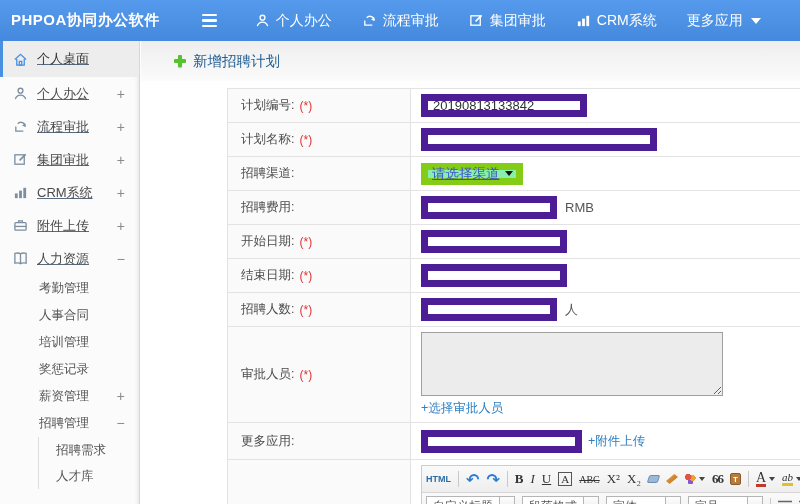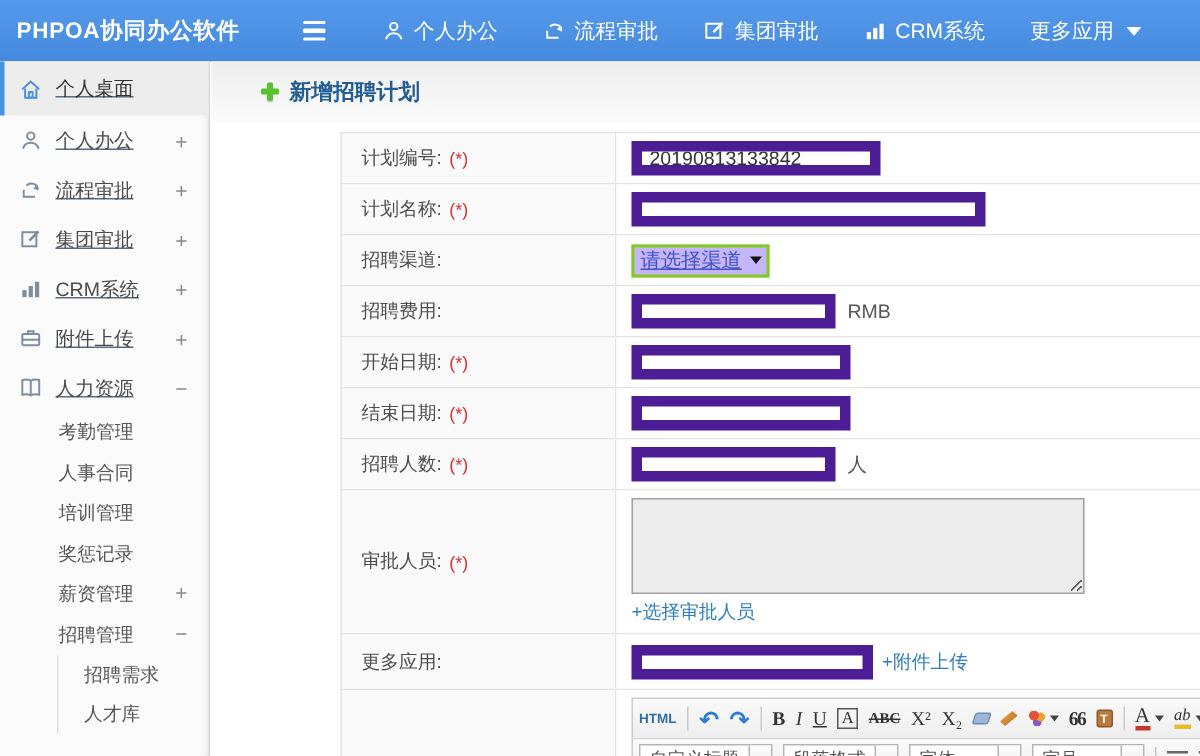--- a/index.html
+++ b/index.html
@@ -40,57 +40,57 @@
   .side-l3 { display:flex; align-items:center; height:26px; padding-left:17px; font-size:12.5px; color:#555; cursor:pointer; }
   
   .content { position:absolute; left:141px; top:41px; width:659px; height:463px; background:#fff; }
   .title-bar {
     height:40px; background:linear-gradient(#eeeeee,#fbfbfb);
     display:flex; align-items:center; padding-left:33px;
   }
   .plus-icon { position:relative; width:12px; height:12px; margin-right:7px; }
   .plus-icon:before { content:""; position:absolute; left:4px; top:0; width:4px; height:12px; background:#56c22d; border-radius:1px; box-shadow:0 1px 1px rgba(0,0,0,.25); }
   .plus-icon:after  { content:""; position:absolute; left:0; top:4px; width:12px; height:4px; background:#56c22d; border-radius:1px; }
-  .page-title { font-size:14.5px; font-weight:bold; color:#235e92; }
+  .page-title { font-size:14.5px; font-weight:normal; color:#235e92; }
   
   .form-table { position:absolute; left:86px; top:47px; width:600px; border:1px solid #e3e3e3; border-right:none; border-bottom:none; }
   .frow { display:flex; border-bottom:1px solid #e3e3e3; min-height:34px; }
   .fcell-label {
     width:183px; flex:0 0 183px; background:#fafafa; border-right:1px solid #e3e3e3;
     display:flex; align-items:center; padding-left:13px; font-size:12.5px; color:#4c4c4c;
   }
   .req { color:#dd3333; margin-left:5px; font-size:12px; }
   .fcell-value { flex:1; background:#fff; display:flex; align-items:center; padding:5px 0 5px 10px; }
   .fcell-value.col { flex-direction:column; align-items:flex-start; justify-content:center; gap:4px; }
   input[type=text] { height:23px; border:7px solid #4c1d95; padding:0 5px; font-size:13px; color:#333; font-family:inherit; background:#fff; }
   .w165{width:166px;} .w235{width:236px;} .w135{width:136px;} .w145{width:146px;} .w160{width:161px;}
   .suffix { margin-left:8px; color:#555; font-size:13px; }
   .sel {
-    display:inline-flex; align-items:center; border:2px solid #84cc16; background:#c4b5fd;
+    display:inline-flex; align-items:center; border:7px solid #84cc16; background:#86efac;
     height:22px; padding:0 3px 0 4px; cursor:pointer;
   }
   .sel .sel-txt { color:#3f51c9; font-size:13.5px; text-decoration:underline; }
   .sel .sel-caret { width:0;height:0;border-left:4px solid transparent;border-right:4px solid transparent;border-top:5px solid #111; margin-left:5px; }
   textarea.approver {
     width:302px; height:64px; background:#ececec; border:1px solid #a0a0a0;
     resize:both; font-family:inherit;
   }
   a.blue-link { color:#2e7fc1; font-size:12.5px; text-decoration:none; cursor:pointer; }
   .attach-link { margin-left:6px; }
   
   .editor { width:430px; border:1px solid #ccc; background:#fff; }
   .ed-toolbar { background:linear-gradient(#fafafa,#eeeeee); border-bottom:1px solid #d5d5d5; padding:3px 4px; display:flex; align-items:center; gap:7px; height:27px; white-space:nowrap; }
   .ed-toolbar2 { border-bottom:1px solid #e0e0e0; }
   .ed-sep { width:1px; height:16px; background:#c9c9c9; flex:0 0 1px; }
   .ed-btn { font-size:13px; color:#333; cursor:pointer; display:inline-flex; align-items:center; font-family:"Liberation Serif","DejaVu Serif",serif; }
   .ed-html { font-size:9px; font-weight:bold; color:#2d6da6; font-family:"Liberation Sans",sans-serif; }
   .ed-undo,.ed-redo { color:#2b7bd4; font-size:16px; font-weight:bold; font-family:"DejaVu Sans",sans-serif; }
   .ed-b{font-weight:bold;} .ed-i{font-style:italic;} .ed-u{text-decoration:underline;}
   .ed-box{border:1px solid #555; padding:0 2px; font-size:11px;}
-  .ed-strike{text-decoration:line-through; font-size:10px; font-weight:bold;}
+  .ed-strike{text-decoration:line-through; font-size:10px; font-weight:normal;}
   .ed-quote{font-weight:bold; font-size:13px; letter-spacing:-1px;}
   .ed-caret{width:0;height:0;border-left:3px solid transparent;border-right:3px solid transparent;border-top:4px solid #444;margin-left:3px;}
   .chip { display:inline-block; border-radius:2px; }
   .chip-eraser{width:11px;height:8px;background:#9db7d8;border:1px solid #6f8db1;transform:skewX(-18deg);}
   .chip-brush{width:12px;height:10px;background:linear-gradient(135deg,#e8a33d,#b96f1e);clip-path:polygon(0 70%,70% 0,100% 30%,30% 100%);}
   .chip-palette{width:11px;height:10px;background:radial-gradient(circle at 30% 30%,#e5533d 30%,transparent 32%),radial-gradient(circle at 70% 40%,#f0a030 30%,transparent 32%),radial-gradient(circle at 50% 75%,#8659c9 30%,transparent 32%);}
   .chip-paste{width:11px;height:12px;background:#b97a3c;border:1px solid #8a5a28;color:#fff;font-size:8px;display:flex;align-items:center;justify-content:center;font-weight:bold;}
   .ed-color-a { font-family:"Liberation Serif",serif; font-size:14px; border-bottom:3px solid #c0392b; line-height:12px; }
   .ed-hl { font-size:11px; font-style:italic; border-bottom:3px solid #e2c02a; line-height:11px; }
   .ed-combo { display:inline-flex; align-items:stretch; border:1px solid #b5b5b5; background:#fff; height:20px; }

